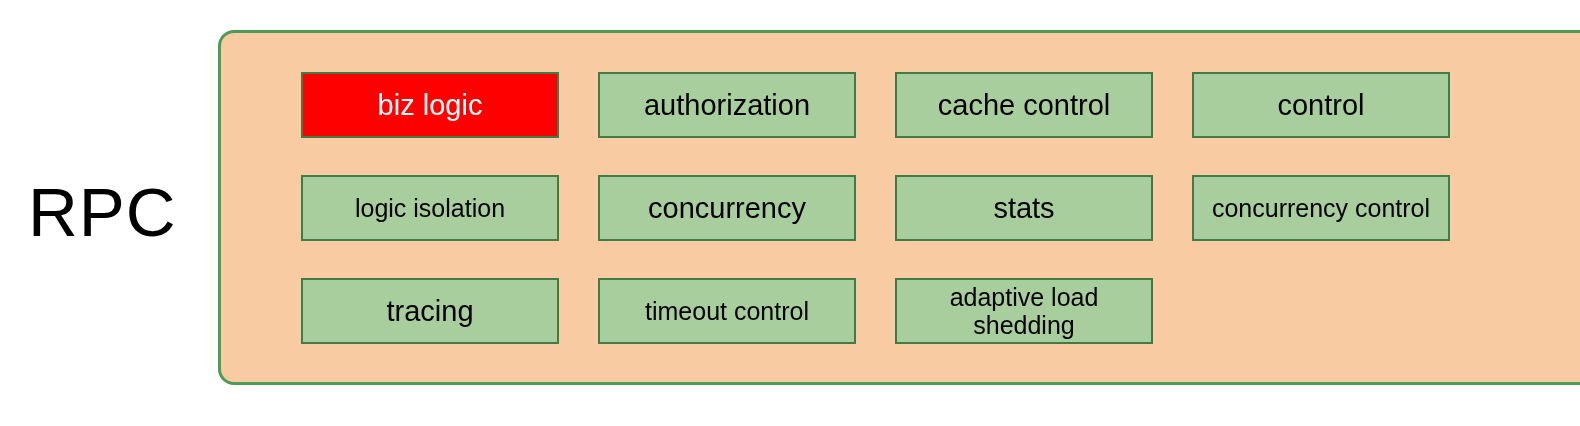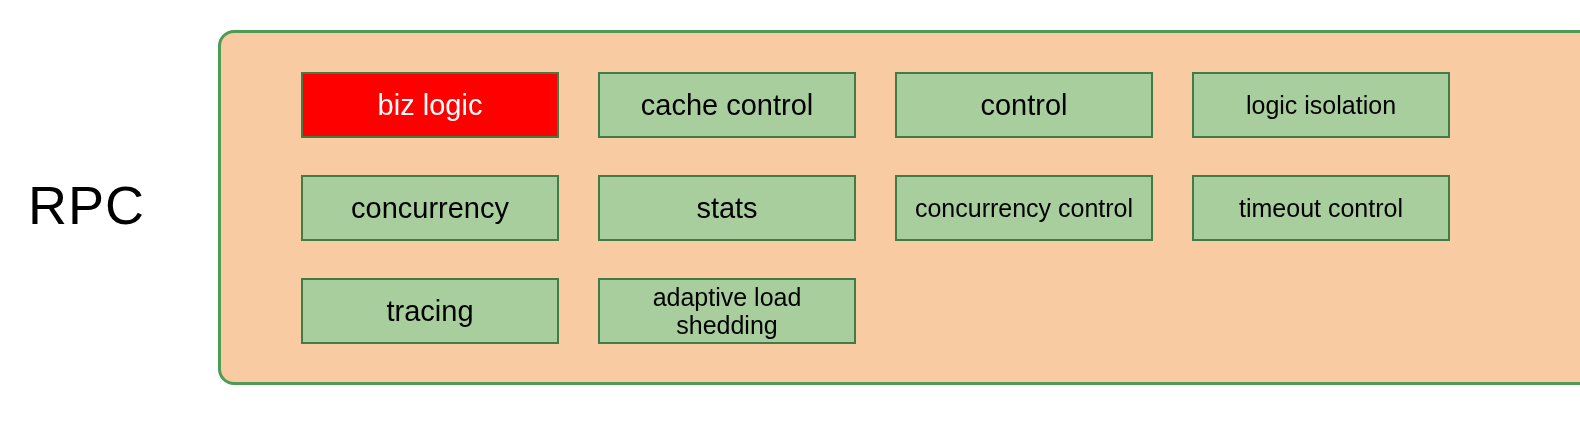--- a/index.html
+++ b/index.html
@@ -21,21 +21,21 @@
     position: relative;
     width: 1580px;
     height: 426px;
     background: #FFFFFF;
     overflow: hidden;
   }
   .side-label {
     position: absolute;
     left: 28px;
     top: 178px;
-    font-size: 54px;
+    font-size: 69px;
     line-height: 1;
     color: #000000;
     letter-spacing: 1px;
     text-align: right;
   }
   .container-box {
     position: absolute;
     left: 218px;
     top: 30px;
     width: 1420px;
@@ -79,41 +79,44 @@
 <body>
 
 <div class="canvas">
   <div class="side-label">RPC</div>
   <div class="container-box">
     <div class="grid">
         <div class="cell highlight">
           <span>biz logic</span>
         </div>
         <div class="cell">
+          <span>authorization</span>
+        </div>
+        <div class="cell">
           <span>cache control</span>
         </div>
         <div class="cell">
           <span>control</span>
         </div>
         <div class="cell small">
           <span>logic isolation</span>
         </div>
         <div class="cell">
           <span>concurrency</span>
         </div>
         <div class="cell">
           <span>stats</span>
         </div>
         <div class="cell small">
           <span>concurrency control</span>
         </div>
+        <div class="cell">
+          <span>tracing</span>
+        </div>
         <div class="cell small">
           <span>timeout control</span>
-        </div>
-        <div class="cell">
-          <span>tracing</span>
         </div>
         <div class="cell small">
           <span>adaptive load shedding</span>
         </div>
       </div>
   </div>
 </div>
 
 </body></html>

